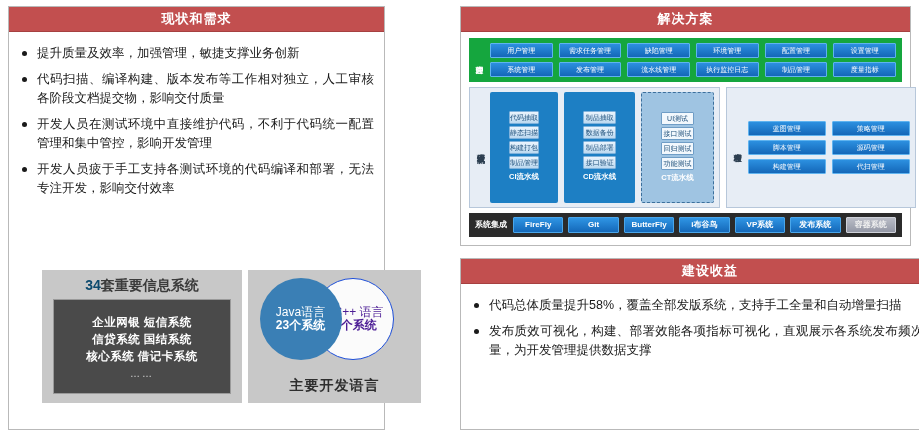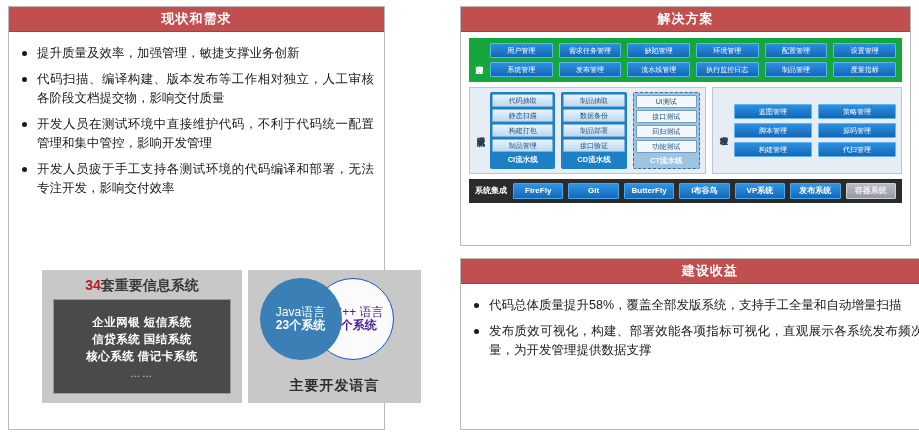--- a/index.html
+++ b/index.html
@@ -17,21 +17,21 @@
   ul.bullets li{position:relative;padding-left:18px;margin-bottom:7px;font-size:12.5px;
                 line-height:19px;color:#1a1a1a;text-align:justify;}
   ul.bullets li:before{content:"";position:absolute;left:3px;top:7px;width:5px;height:5px;
                        border-radius:50%;background:#1a1a1a;}
 
   
   .graphic{position:absolute;left:33px;top:263px;width:379px;height:133px;display:flex;gap:6px;}
   .g-left{width:200px;background:#c8c8c8;display:flex;flex-direction:column;align-items:center;
           justify-content:flex-start;padding-top:6px;box-sizing:border-box;}
   .g-title{font-size:14px;font-weight:bold;color:#3b3b3b;line-height:18px;white-space:nowrap;}
-  .g-title .num{color:#b91c1c;margin-top:44px;}
+  .g-title .num{color:#0c4a6e;margin-top:44px;}
   .darkbox{margin-top:5px;width:178px;height:95px;background:#4a4a4a;border:1px solid #9a9a9a;
            display:flex;flex-direction:column;align-items:center;justify-content:center;box-sizing:border-box;}
   .darkbox .row{color:#fff;font-size:11.5px;font-weight:bold;line-height:17px;white-space:nowrap;letter-spacing:.5px;}
   .darkbox .dots{color:#d8d8d8;font-size:10px;letter-spacing:2px;margin-top:3px;}
   .g-right{flex:1;background:#c8c8c8;position:relative;}
   .venn{position:absolute;left:50%;top:8px;transform:translateX(-50%);width:150px;height:82px;}
   .circle{position:absolute;top:0;width:82px;height:82px;border-radius:50%;
           display:flex;flex-direction:column;align-items:center;justify-content:center;box-sizing:border-box;}
   .c-blue{left:0;background:#3a7fb5;color:#fff;}
   .c-white{right:16px;background:#fbfbfb;border:1px solid #1d4ed8;color:#4c1d95;}
@@ -48,21 +48,21 @@
   .portal-grid{flex:1;display:grid;grid-template-columns:repeat(6,1fr);gap:4px 6px;}
   .chip{background:linear-gradient(#2c90e0,#1467b8);border:1px solid #5fb3ef;color:#fff;
         font-size:7px;text-align:center;line-height:13px;height:13px;border-radius:1px;
         overflow:hidden;white-space:nowrap;}
 
   .mid{display:flex;gap:6px;margin-top:5px;}
   .pipe-box{flex:1 1 auto;background:#e7edf5;border:1px solid #b7c7da;padding:4px 5px;display:flex;gap:5px;align-items:center;}
   .vlabel-dark{writing-mode:vertical-rl;text-orientation:upright;font-size:8px;color:#2c3e50;
                font-weight:bold;line-height:10px;flex:0 0 auto;}
   .pipe-cols{flex:1;display:flex;gap:6px;}
-  .col{flex:1;padding:2px;border-radius:2px;display:flex;flex-direction:column;gap:2px;}
+  .col{flex:1;padding:19px;border-radius:2px;display:flex;flex-direction:column;gap:2px;}
   .col-ci{background:#1d7fc4;}
   .col-cd{background:#1d7fc4;}
   .col-ct{background:#9fc4e2;border:1px dashed #3c6f9c;}
   .cell{background:linear-gradient(#eaf4fd,#bcd9f0);border:1px solid #7fb2dc;color:#1b4d78;
         font-size:7px;line-height:11px;height:11px;text-align:center;border-radius:1px;white-space:nowrap;overflow:hidden;}
   .cell-ct{background:#f2f8fd;border:1px solid #6f9dc6;}
   .col-cap{color:#fff;font-size:7.5px;font-weight:bold;text-align:center;line-height:11px;white-space:nowrap;}
   .col-cap-ct{color:#fff;}
 
   .rel-box{flex:0 0 178px;background:#e7edf5;border:1px solid #b7c7da;padding:4px 5px;display:flex;gap:6px;align-items:center;}

